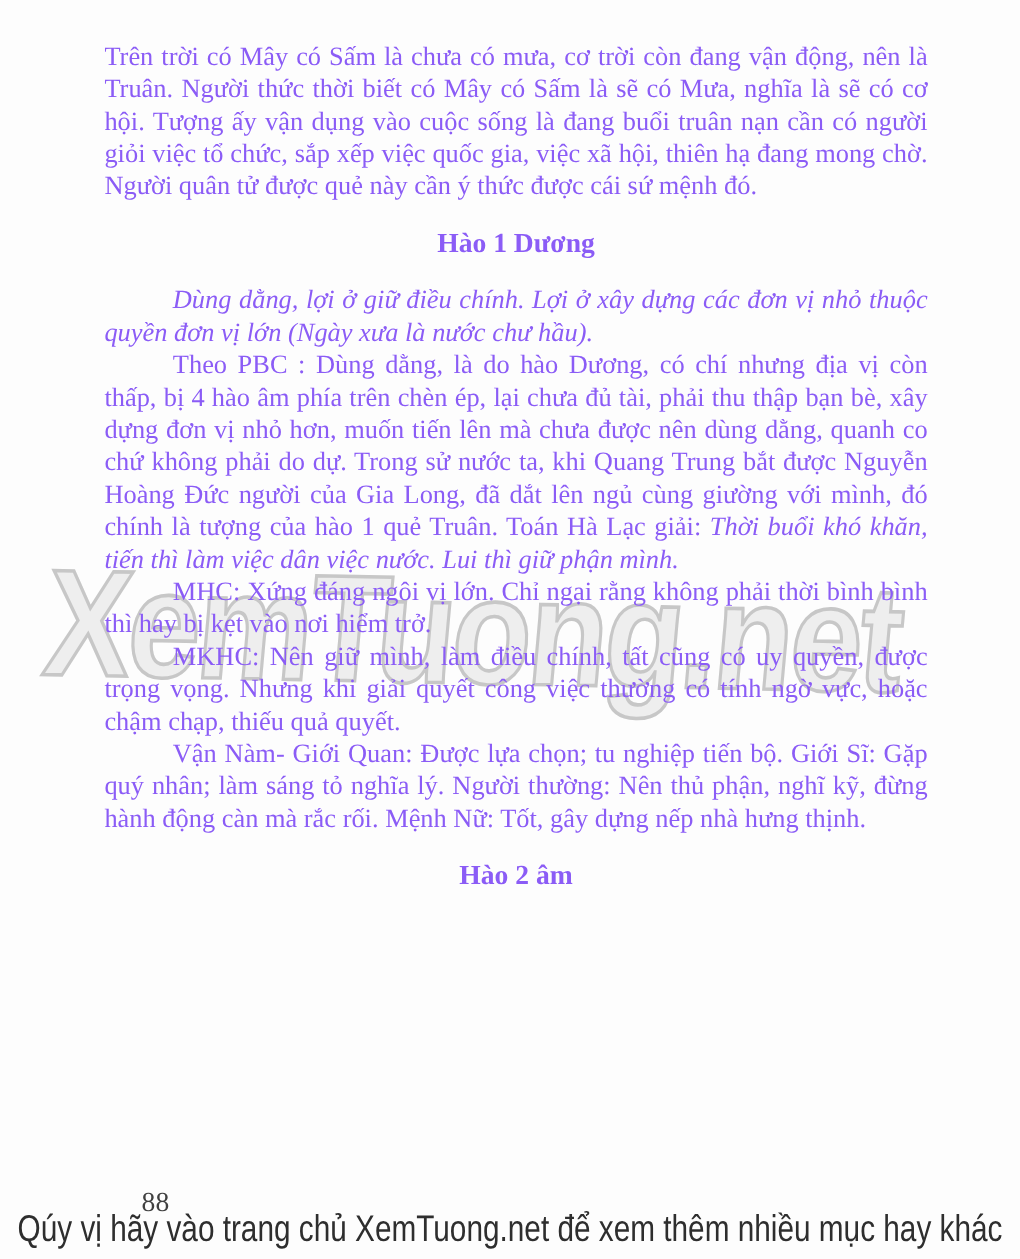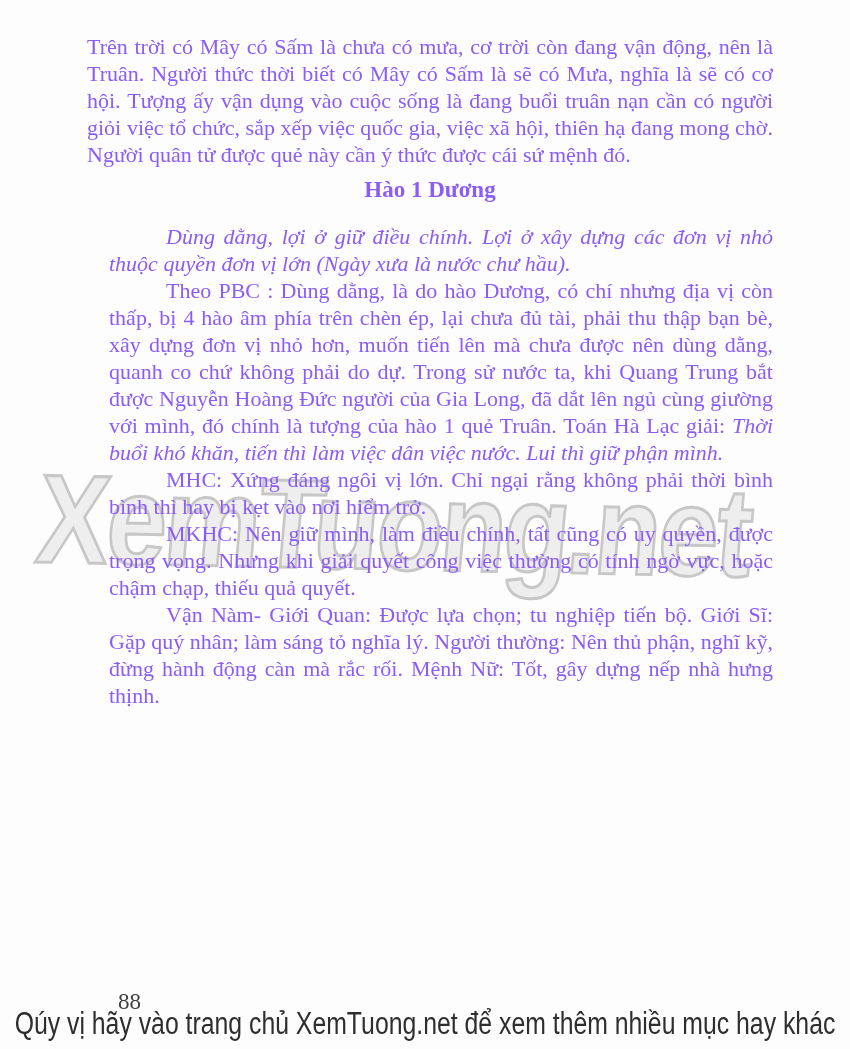--- a/index.html
+++ b/index.html
@@ -35,26 +35,26 @@
     position:absolute;
     left:87px;top:33px;
     width:686px;
     z-index:1;
     font-size:22px;
     line-height:27px;
     color:#8b5cf6;
     text-align:justify;
   }
   .para{margin:0;}
-  .para.indent{text-indent:57px;margin-left:22px;}
+  .para.indent{text-indent:57px;}
   .heading{
     text-align:center;
     font-weight:bold;
     font-size:23px;
-    margin:8px 0 20px 0;
+    margin:21px 0 20px 0;
     text-indent:0;
   }
   .b{font-weight:normal;}
   .i{font-style:italic;}
   .page-number{
     position:absolute;
     left:118px;top:989px;
     z-index:2;
     font-size:23px;
     color:#404040;
@@ -81,19 +81,20 @@
   <div class="watermark">XemTuong.net</div>
 
   <div class="text-block">
       <div class="para"><span>Trên trời có Mây có Sấm là chưa có mưa, cơ trời còn đang vận động, nên là Truân. Người thức thời biết có Mây có Sấm là sẽ có Mưa, nghĩa là sẽ có cơ hội. Tượng ấy vận dụng vào cuộc sống là đang buổi truân nạn cần có người giỏi việc tổ chức, sắp xếp việc quốc gia, việc xã hội, thiên hạ đang mong chờ. Người quân tử được quẻ này cần ý thức được cái sứ mệnh đó.</span></div>
       <div class="heading"><span>Hào 1 Dương</span></div>
       <div class="para indent"><span class="i">Dùng dằng, lợi ở giữ điều chính. Lợi ở xây dựng các đơn vị nhỏ thuộc quyền đơn vị lớn (Ngày xưa là nước chư hầu).</span></div>
       <div class="para indent"><span>Theo PBC : Dùng dằng, là do hào Dương, có chí nhưng địa vị còn thấp, bị 4 hào âm phía trên chèn ép, lại chưa đủ tài, phải thu thập bạn bè, xây dựng đơn vị nhỏ hơn, muốn tiến lên mà chưa được nên dùng dằng, quanh co chứ không phải do dự. Trong sử nước ta, khi Quang Trung bắt được Nguyễn Hoàng Đức người của Gia Long, đã dắt lên ngủ cùng giường với mình, đó chính là tượng của hào 1 quẻ Truân. </span><span class="b">Toán Hà Lạc giải: </span><span class="i">Thời buổi khó khăn, tiến thì làm việc dân việc nước. Lui thì giữ phận mình.</span></div>
       <div class="para indent"><span>MHC: Xứng đáng ngôi vị lớn. Chỉ ngại rằng không phải thời bình bình thì hay bị kẹt vào nơi hiểm trở.</span></div>
       <div class="para indent"><span>MKHC: Nên giữ mình, làm điều chính, tất cũng có uy quyền, được trọng vọng. Nhưng khi giải quyết công việc thường có tính ngờ vực, hoặc chậm chạp, thiếu quả quyết.</span></div>
       <div class="para indent"><span>Vận Nàm- </span><span class="b">Giới Quan</span><span>: Được lựa chọn; tu nghiệp tiến bộ. </span><span class="b">Giới Sĩ</span><span>: Gặp quý nhân; làm sáng tỏ nghĩa lý. </span><span class="b">Người thường</span><span>: Nên thủ phận, nghĩ kỹ, đừng hành động càn mà rắc rối. </span><span class="b">Mệnh Nữ</span><span>: Tốt, gây dựng nếp nhà hưng thịnh.</span></div>
+      <div class="heading"><span>Hào 2 âm</span></div>
     </div>
 
   <div class="page-number">88</div>
 
   <div class="footer-banner">Qúy vị hãy vào trang chủ XemTuong.net để xem thêm nhiều mục hay khác</div>
 
 </div>
 
 </body></html>

